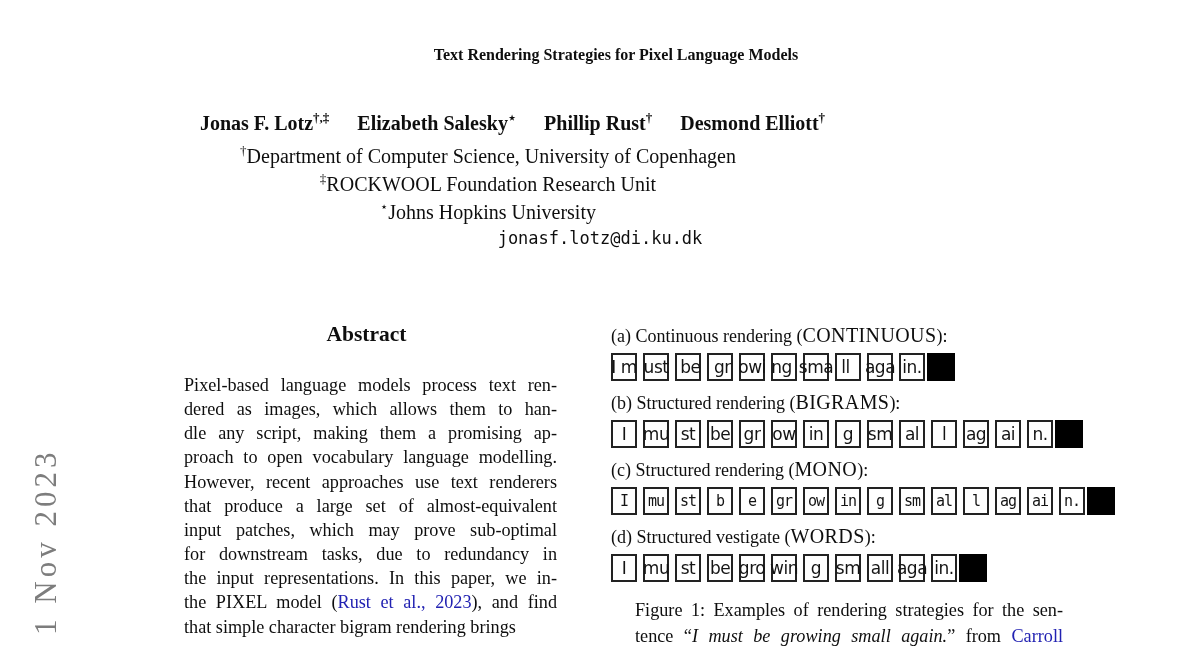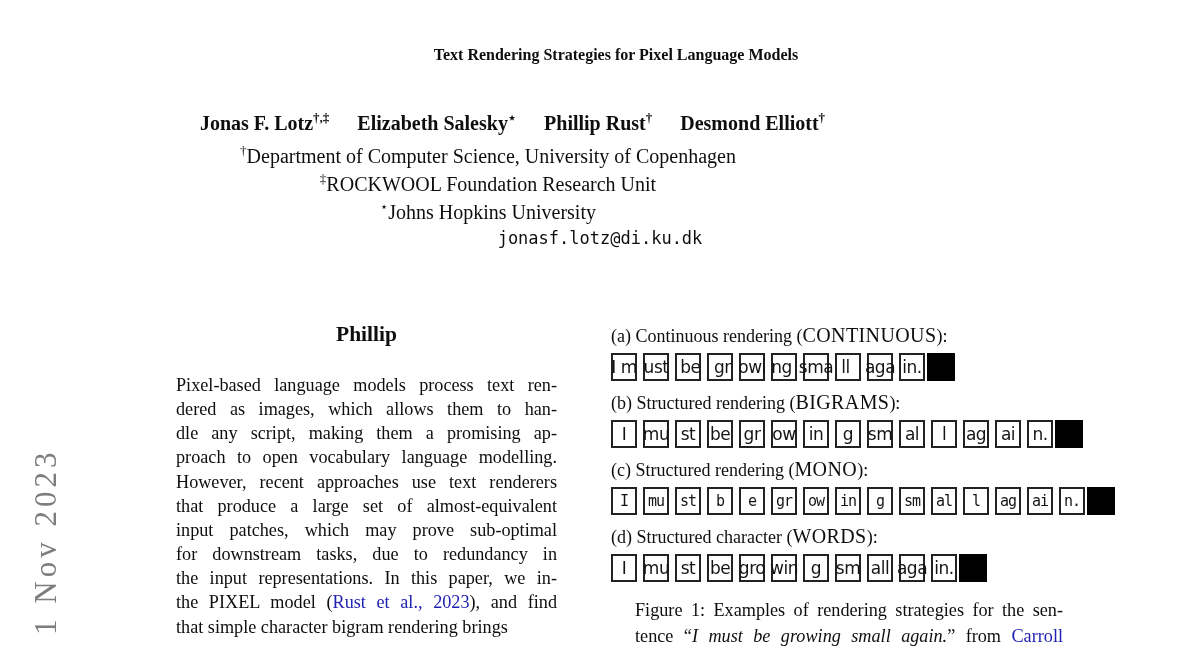--- a/index.html
+++ b/index.html
@@ -41,21 +41,21 @@
     position:absolute;top:228px;left:0;width:1200px;text-align:center;
     font-family:"DejaVu Sans Mono",monospace;font-size:17px;
   }
   
   .left-col{position:absolute;left:176px;top:322px;width:381px;}
   .abstract-heading{
     text-align:center;font-weight:bold;font-size:21.5px;line-height:24px;
     margin:0 0 27px 0;
   }
   .abs-body{font-size:18.2px;line-height:24.15px;}
-  .abs-line{text-align:justify;text-align-last:justify;white-space:normal;}
+  .abs-line{text-align:justify;text-align-last:justify;white-space:normal;margin-left:8px;}
   .abs-line.last{text-align-last:left;}
   .cite{color:var(--citation-blue);cursor:pointer;}
   
   .right-col{position:absolute;left:611px;top:324px;width:460px;}
   .fig-label{font-size:18px;line-height:22px;margin-top:10px;white-space:nowrap;}
   .fig-label.first{margin-top:0;}
   .sc{font-size:20px;letter-spacing:0.4px;}
   .patch-row{display:flex;margin-top:6px;align-items:flex-start;}
   .patches{display:flex;gap:6px;}
   .patch{
@@ -87,21 +87,21 @@
     <span><span>Desmond Elliott</span><span class="sup">†</span></span>
   </div>
 
   <div class="affil affil-0"><span class="sup">†</span><span>Department of Computer Science, University of Copenhagen</span></div>
   <div class="affil affil-1"><span class="sup">‡</span><span>ROCKWOOL Foundation Research Unit</span></div>
   <div class="affil affil-2"><span class="sup">⋆</span><span>Johns Hopkins University</span></div>
 
   <div class="email">jonasf.lotz@di.ku.dk</div>
 
   <div class="left-col">
-    <div class="abstract-heading">Phillip</div>
+    <div class="abstract-heading">Abstract</div>
     <div class="abs-body">
       <div class="abs-line">Pixel-based language models process text ren-</div>
       <div class="abs-line">dered as images, which allows them to han-</div>
       <div class="abs-line">dle any script, making them a promising ap-</div>
       <div class="abs-line">proach to open vocabulary language modelling.</div>
       <div class="abs-line">However, recent approaches use text renderers</div>
       <div class="abs-line">that produce a large set of almost-equivalent</div>
       <div class="abs-line">input patches, which may prove sub-optimal</div>
       <div class="abs-line">for downstream tasks, due to redundancy in</div>
       <div class="abs-line">the input representations. In this paper, we in-</div>
@@ -165,21 +165,21 @@
           <span class="patch">sm</span>
           <span class="patch">al</span>
           <span class="patch">l</span>
           <span class="patch">ag</span>
           <span class="patch">ai</span>
           <span class="patch">n.</span>
         </div>
       <span class="patch patch-black"></span>
     </div>
 
-    <div class="fig-label"><span>(d) Structured character (</span><span class="sc">WORDS</span><span>):</span></div>
+    <div class="fig-label"><span>(d) Structured vestigate (</span><span class="sc">WORDS</span><span>):</span></div>
     <div class="patch-row row-d">
       <div class="patches">
           <span class="patch">I</span>
           <span class="patch">mu</span>
           <span class="patch">st</span>
           <span class="patch">be</span>
           <span class="patch">gro</span>
           <span class="patch">win</span>
           <span class="patch">g</span>
           <span class="patch">sm</span>

